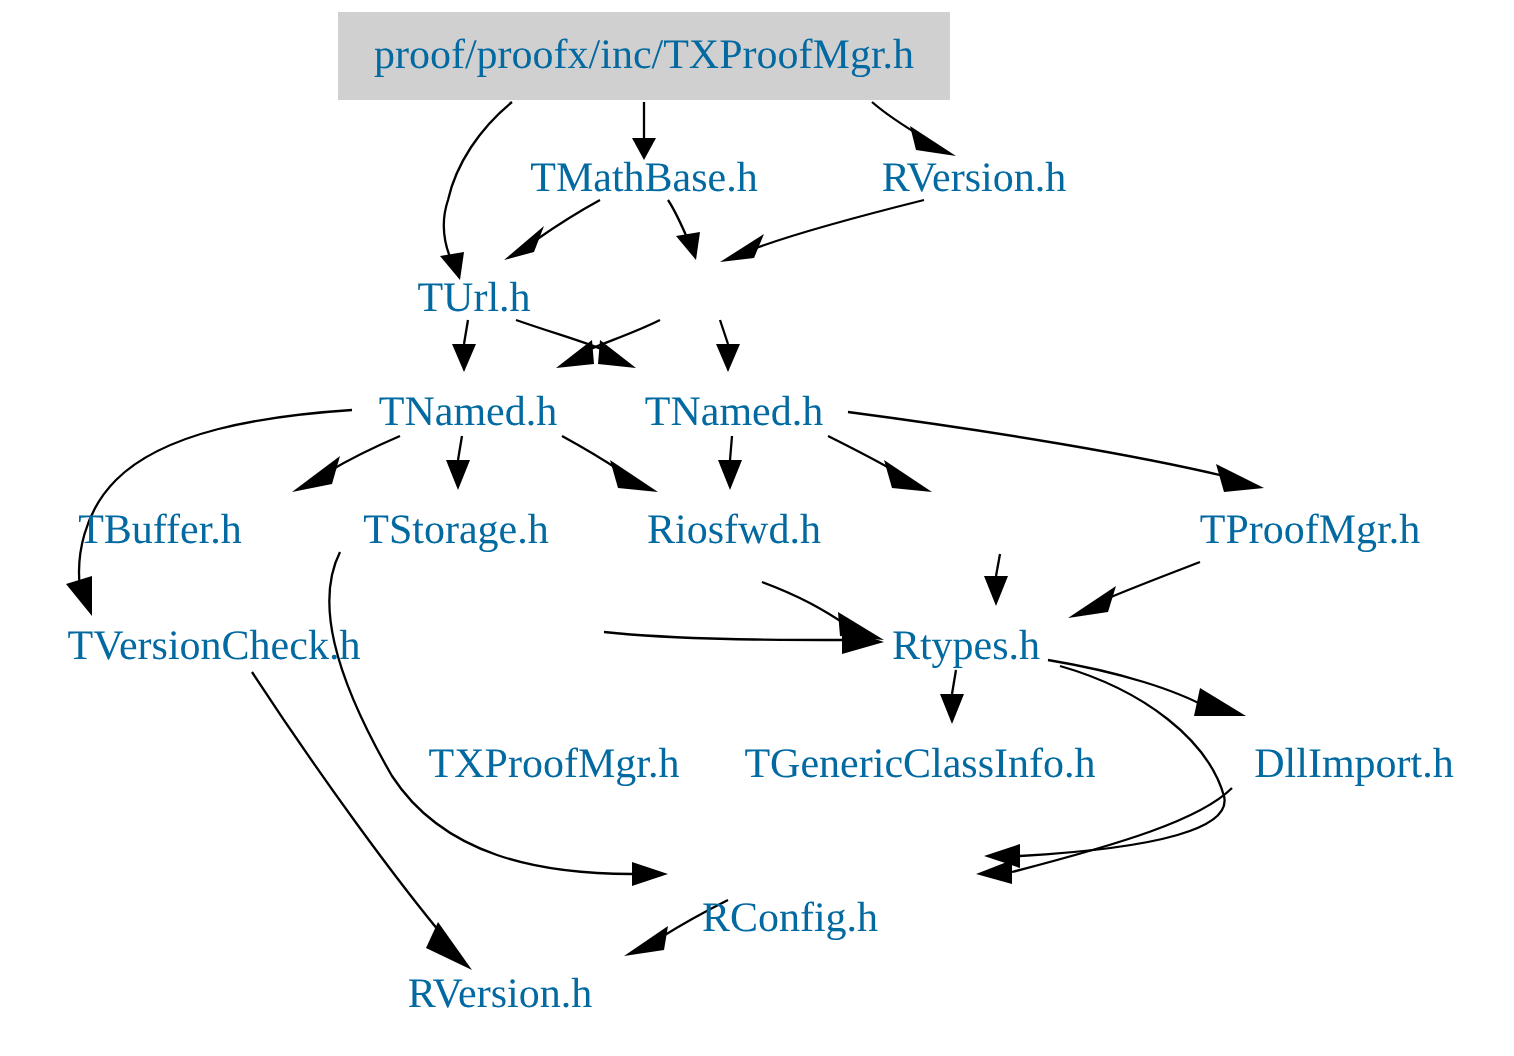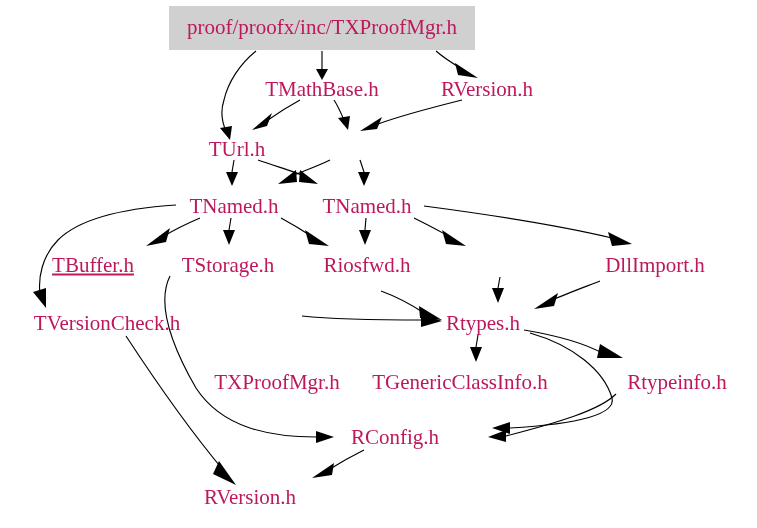--- a/index.html
+++ b/index.html
@@ -23,21 +23,21 @@
     width: 757px;
     height: 528px;
     pointer-events: none;
   }
   .node {
     position: absolute;
     white-space: nowrap;
     font-family: "Liberation Serif", "DejaVu Serif", serif;
     font-size: 21px;
     line-height: 21px;
-    color: #be185d;
+    color: #0369a1;
     transform: translate(-50%, -50%);
     text-align: right;
     letter-spacing: 0px;
   }
   .node.root {
     background: #d0d0d0;
     padding: 11px 18px 12px 18px;
     font-size: 21px;
   }
   .edge-path {
@@ -205,36 +205,36 @@
 
   <div class="node" style="left:487px; top:89px;">RVersion.h</div>
 
   <div class="node" style="left:237px; top:149px;">TUrl.h</div>
 
 
   <div class="node" style="left:234px; top:206px;">TNamed.h</div>
 
   <div class="node" style="left:367px; top:206px;">TNamed.h</div>
 
-  <div class="node" style="left:93px; top:265px;text-decoration:underline;">TBuffer.h</div>
+  <div class="node" style="left:80px; top:265px;">TBuffer.h</div>
 
   <div class="node" style="left:228px; top:265px;">TStorage.h</div>
 
   <div class="node" style="left:367px; top:265px;">Riosfwd.h</div>
 
 
-  <div class="node" style="left:655px; top:265px;">DllImport.h</div>
+  <div class="node" style="left:655px; top:265px;">TProofMgr.h</div>
 
   <div class="node" style="left:107px; top:323px;">TVersionCheck.h</div>
 
   <div class="node" style="left:483px; top:323px;">Rtypes.h</div>
 
   <div class="node" style="left:277px; top:382px;">TXProofMgr.h</div>
 
   <div class="node" style="left:460px; top:382px;">TGenericClassInfo.h</div>
 
-  <div class="node" style="left:677px; top:382px;">Rtypeinfo.h</div>
-
-  <div class="node" style="left:395px; top:437px;">RConfig.h</div>
+  <div class="node" style="left:677px; top:382px;">DllImport.h</div>
+
+  <div class="node" style="left:395px; top:459px;">RConfig.h</div>
 
   <div class="node" style="left:250px; top:497px;">RVersion.h</div>
 
 </div>
 
 </body></html>

